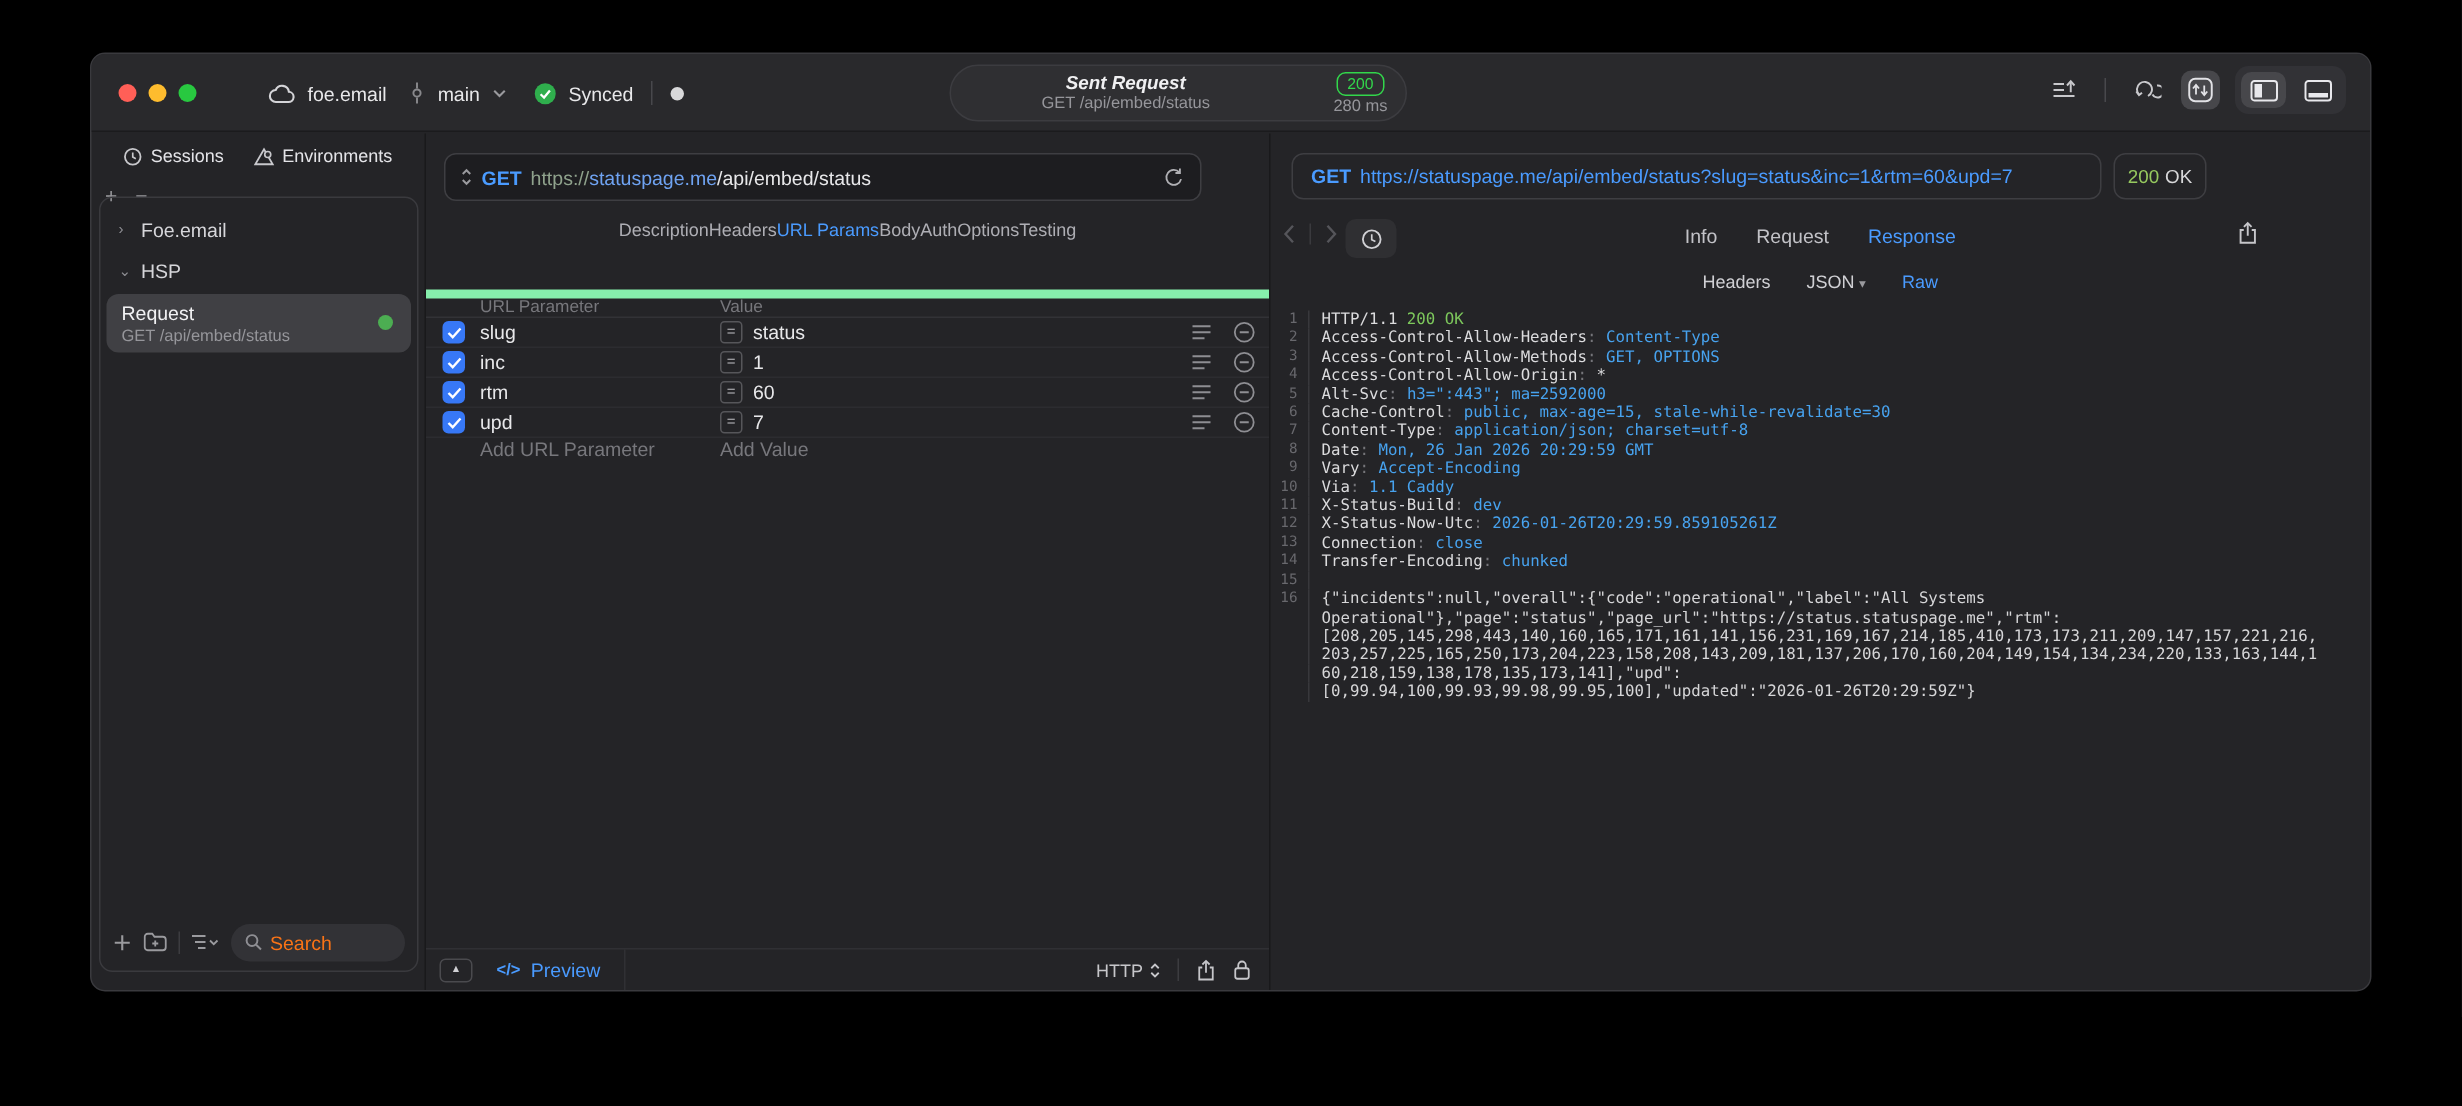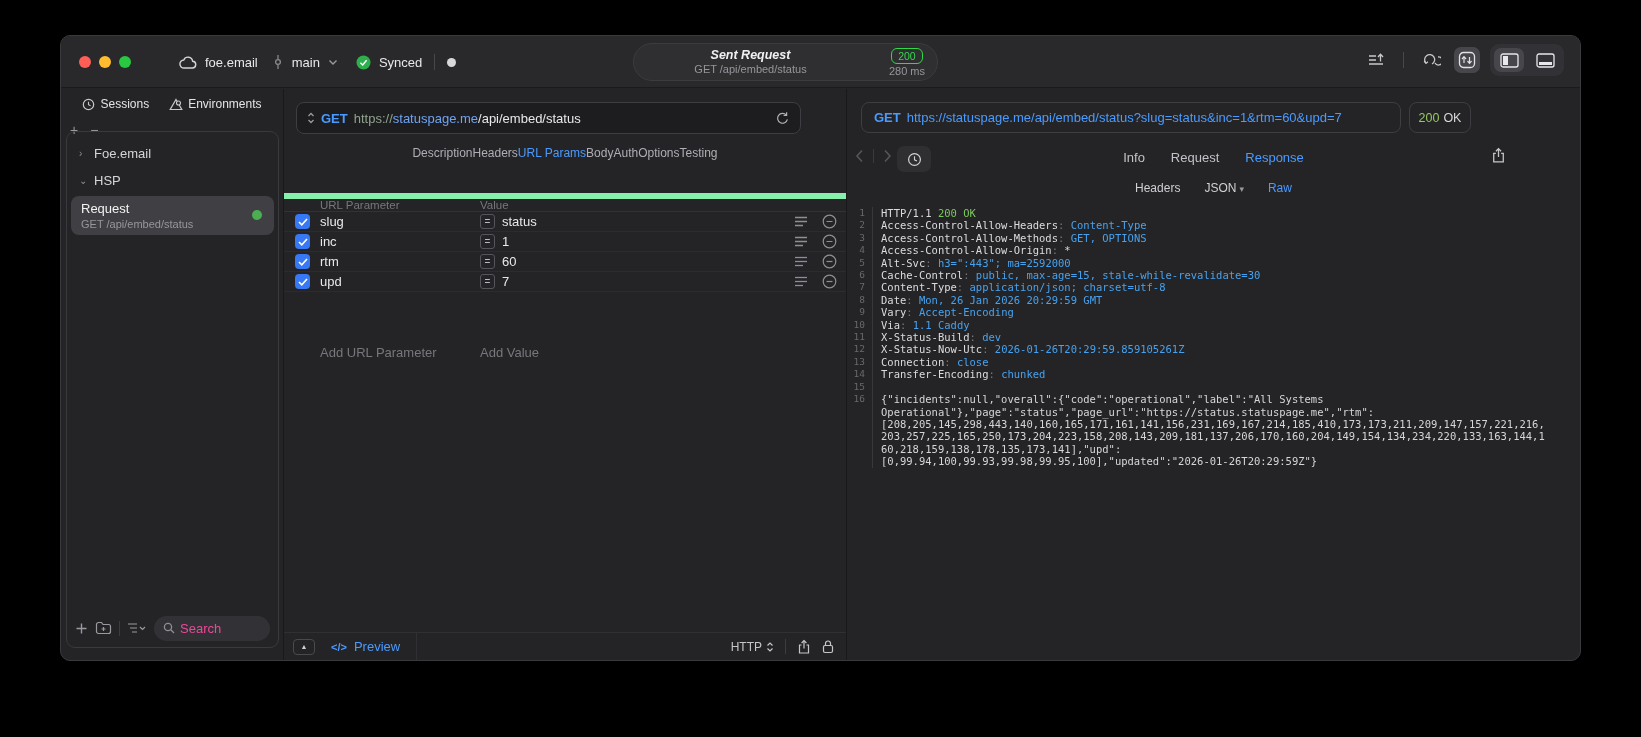--- a/index.html
+++ b/index.html
@@ -36,41 +36,41 @@
   .sb-plusminus { position:absolute; top:33px; left:9px; color:#9a9a9e; font-size:14px; display:flex; gap:12px; }
   .sb-box { position:absolute; left:5px; right:4px; top:42px; bottom:12px; border:1px solid #3a3a3e; border-radius:9px; }
   .tree-item { display:flex; align-items:center; gap:7px; padding:6px 12px; font-size:13px; color:#d6d6da; }
   .tree-chev { color:#8e8e93; font-size:10px; width:8px; }
   #request-item { margin:2px 4px; background:#404044; border-radius:8px; padding:5px 10px; position:relative; }
   .req-title { font-size:13px; color:#f2f2f4; }
   .req-sub { font-size:11px; color:#96969b; margin-top:2px; }
   .green-dot { position:absolute; right:12px; top:14px; width:10px; height:10px; border-radius:50%; background:#4cae52; }
   .sb-bottom { position:absolute; left:6px; right:6px; bottom:5px; height:28px; display:flex; align-items:center; gap:7px; padding:0 2px; }
   .sb-bottom .sep { width:1px; height:15px; background:#3c3c40; }
-  #search-pill { flex:1; height:25px; background:#323236; border-radius:13px; display:flex; align-items:center; gap:5px; padding:0 9px; color:#ec4899; font-size:13px; }
+  #search-pill { flex:1; height:25px; background:#323236; border-radius:13px; display:flex; align-items:center; gap:5px; padding:0 9px; color:#f97316; font-size:13px; }
 
   .vdiv { position:absolute; top:53px; bottom:0; width:1px; background:#19191b; }
 
   
   #midpanel { position:absolute; left:223px; top:53px; width:562px; bottom:0; }
   #urlbar { position:absolute; left:12px; top:13px; width:505px; height:32px; background:#1d1d20; border:1px solid #3e3e42; border-radius:8px; display:flex; align-items:center; padding:0 10px; font-size:13px; gap:6px; }
   .m-get { color:#4a9bff; font-weight:bold; }
   .u-scheme { color:#8fa28c; } .u-host { color:#6fa3f2; } .u-path { color:#e8e8ea; }
   #urlbar .grow { flex:1; }
   .req-tabs { position:absolute; left:0; top:57px; width:100%; display:flex; justify-content:center; font-size:12px; color:#aeaeb4; }
   .req-tabs .tab.active { color:#4a9bff; }
   #param-table { position:absolute; left:0; top:104px; width:100%; }
   .pt-head { height:19px; border-top:6px solid #86efac; border-bottom:1px solid #323236; display:flex; align-items:center; font-size:11.5px; color:#77777c; }
   .col-name { width:160px; padding-left:36px; } .col-check { width:36px; padding-left:11px; } .col-val { flex:1; }
   .param-row { height:20px; display:flex; align-items:center; border-bottom:1px solid #2c2c30; font-size:13px; color:#e8e8ea; }
   .checkbox { width:15px; height:15px; border-radius:4px; background:#3778f6; display:flex; align-items:center; justify-content:center; }
   .eq-box { width:15px; height:15px; border:1px solid #56565a; border-radius:3px; color:#bcbcc0; font-size:10px; display:flex; align-items:center; justify-content:center; margin-right:7px; }
   .valcell { flex:1; display:flex; align-items:center; }
   .row-icons { display:flex; align-items:center; gap:14px; padding-right:9px; }
-  .add-row { height:20px; display:flex; align-items:flex-end; font-size:13px; color:#77777c;margin-top:48px; }
+  .add-row { height:20px; display:flex; align-items:flex-start; font-size:13px; color:#77777c; }
   #mid-footer { position:absolute; left:0; bottom:0; width:100%; height:28px; border-top:1px solid #303034; display:flex; align-items:center; }
   .tri-btn { width:22px; height:16px; border:1px solid #4a4a4e; border-radius:4px; margin-left:9px; display:flex; align-items:center; justify-content:center; color:#cfcfd3; font-size:7px; }
   .preview { display:flex; align-items:center; gap:7px; margin-left:16px; color:#4a9bff; font-size:13px; }
   .codechev { font-size:11px; font-weight:bold; }
   .footer-sep { width:1px; height:28px; background:#303034; margin-left:16px; }
   .footer-right { margin-left:auto; display:flex; align-items:center; gap:11px; padding-right:12px; color:#c6c6ca; font-size:12px; }
   .footer-right .sep { width:1px; height:15px; background:#3c3c40; }
 
   
   #rightpanel { position:absolute; left:786px; top:53px; right:0; bottom:0; }

